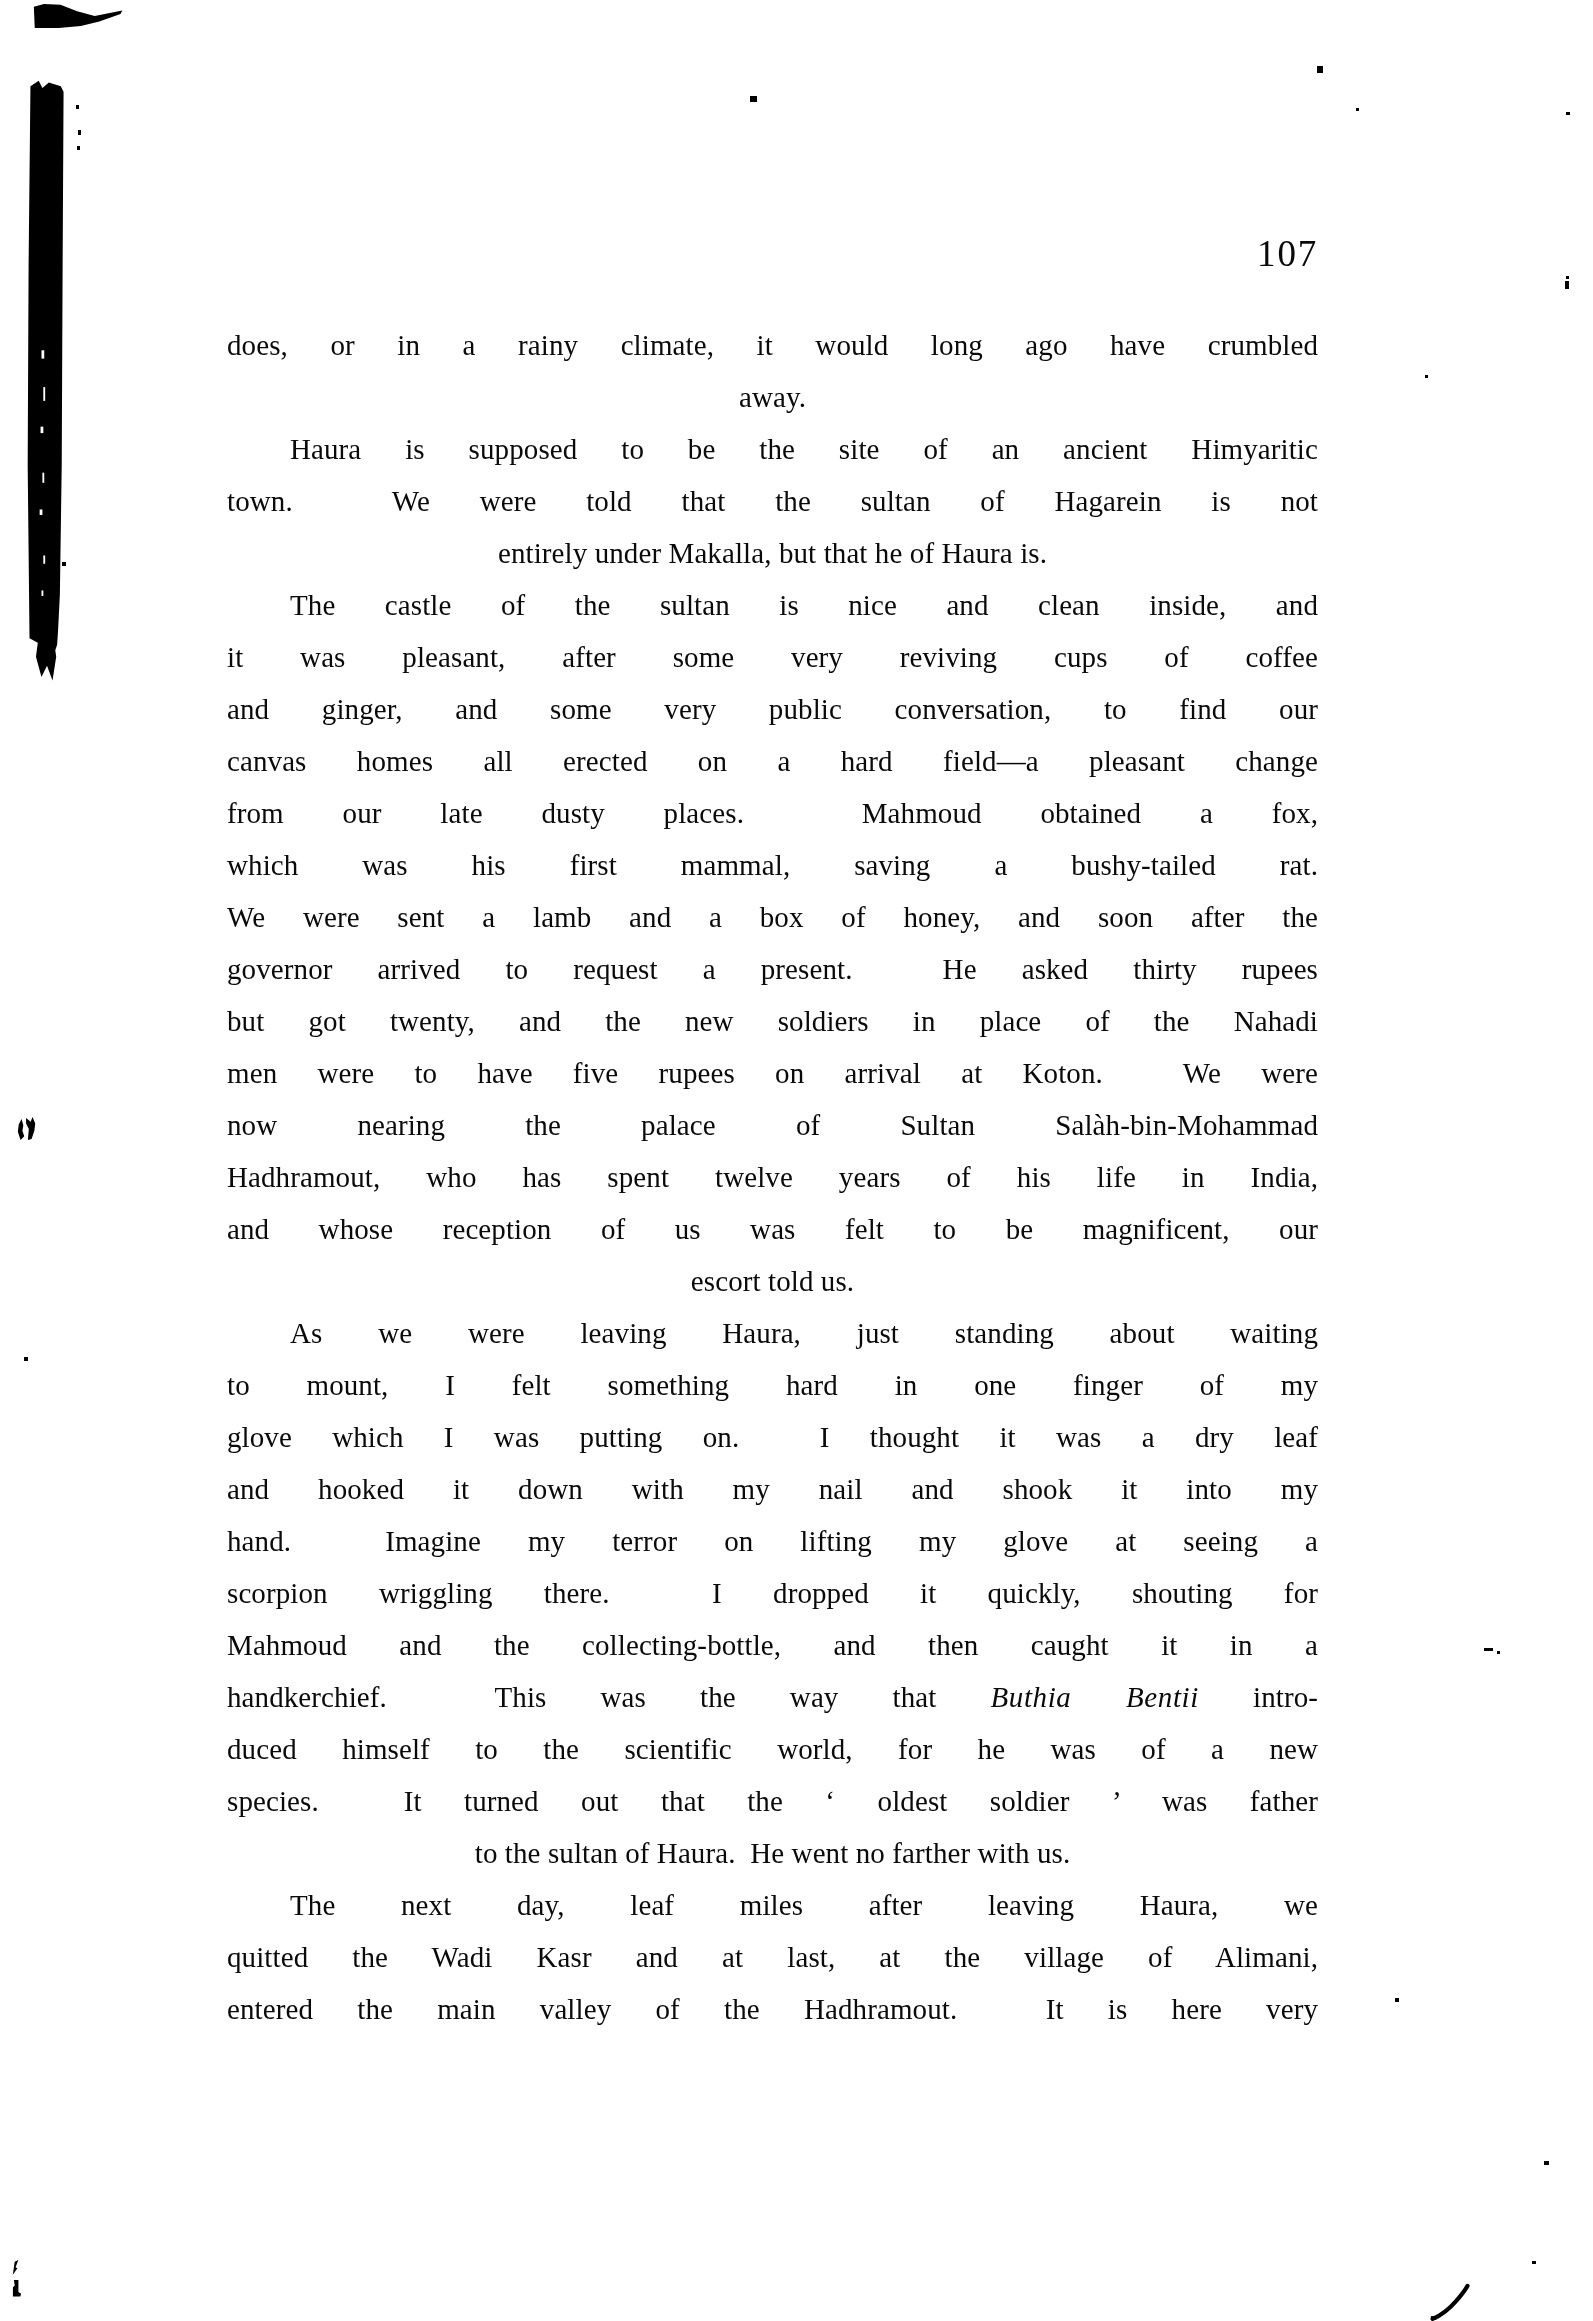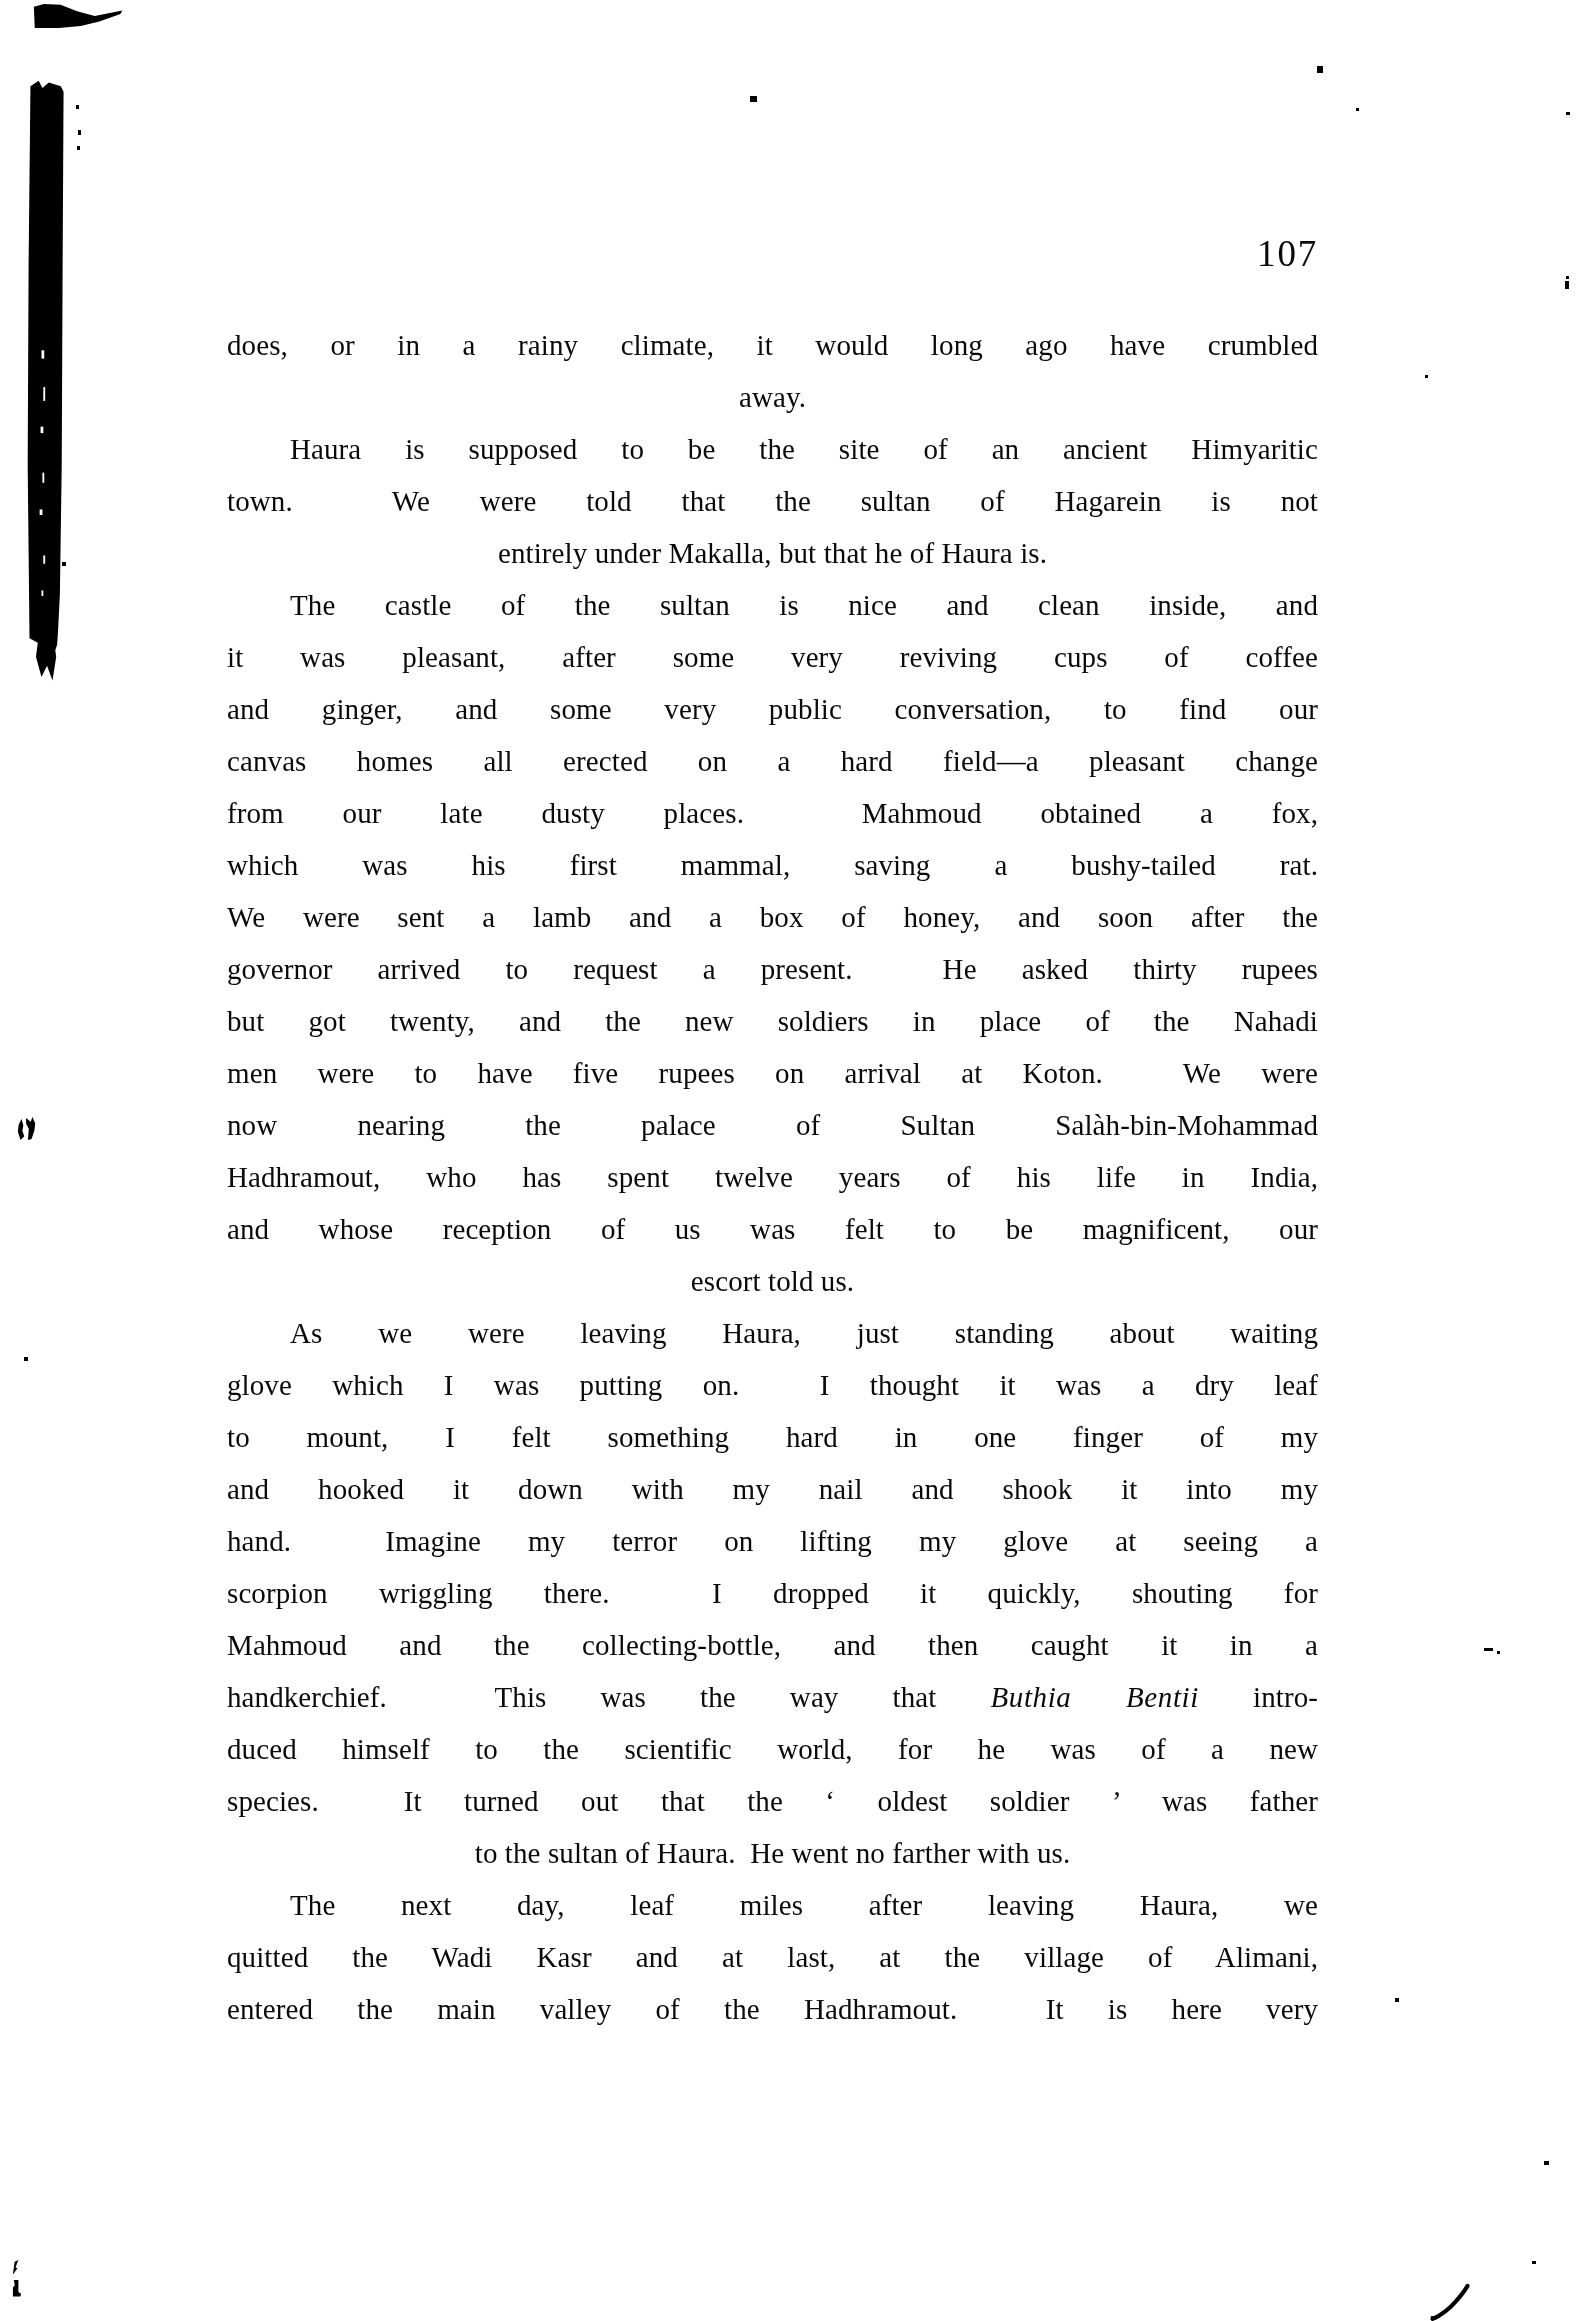--- a/index.html
+++ b/index.html
@@ -99,22 +99,22 @@
       <div class="line just">which was his first mammal, saving a bushy-tailed rat.</div>
       <div class="line just">We were sent a lamb and a box of honey, and soon after the</div>
       <div class="line just">governor arrived to request a present.&nbsp; He asked thirty rupees</div>
       <div class="line just">but got twenty, and the new soldiers in place of the Nahadi</div>
       <div class="line just">men were to have five rupees on arrival at Koton.&nbsp; We were</div>
       <div class="line just">now nearing the palace of Sultan Salàh-bin-Mohammad</div>
       <div class="line just">Hadhramout, who has spent twelve years of his life in India,</div>
       <div class="line just">and whose reception of us was felt to be magnificent, our</div>
       <div class="line">escort told us.</div>
       <div class="line indent just">As we were leaving Haura, just standing about waiting</div>
+      <div class="line just">to mount, I felt something hard in one finger of my</div>
       <div class="line just">glove which I was putting on.&nbsp; I thought it was a dry leaf</div>
-      <div class="line just">to mount, I felt something hard in one finger of my</div>
       <div class="line just">and hooked it down with my nail and shook it into my</div>
       <div class="line just">hand.&nbsp; Imagine my terror on lifting my glove at seeing a</div>
       <div class="line just">scorpion wriggling there.&nbsp; I dropped it quickly, shouting for</div>
       <div class="line just">Mahmoud and the collecting-bottle, and then caught it in a</div>
       <div class="line just"><span>handkerchief.&nbsp; This was the way that </span><i>Buthia Bentii</i><span> intro-</span></div>
       <div class="line just">duced himself to the scientific world, for he was of a new</div>
       <div class="line just">species.&nbsp; It turned out that the ‘ oldest soldier ’ was father</div>
       <div class="line">to the sultan of Haura.&nbsp; He went no farther with us.</div>
       <div class="line indent just">The next day, leaf miles after leaving Haura, we</div>
       <div class="line just">quitted the Wadi Kasr and at last, at the village of Alimani,</div>

